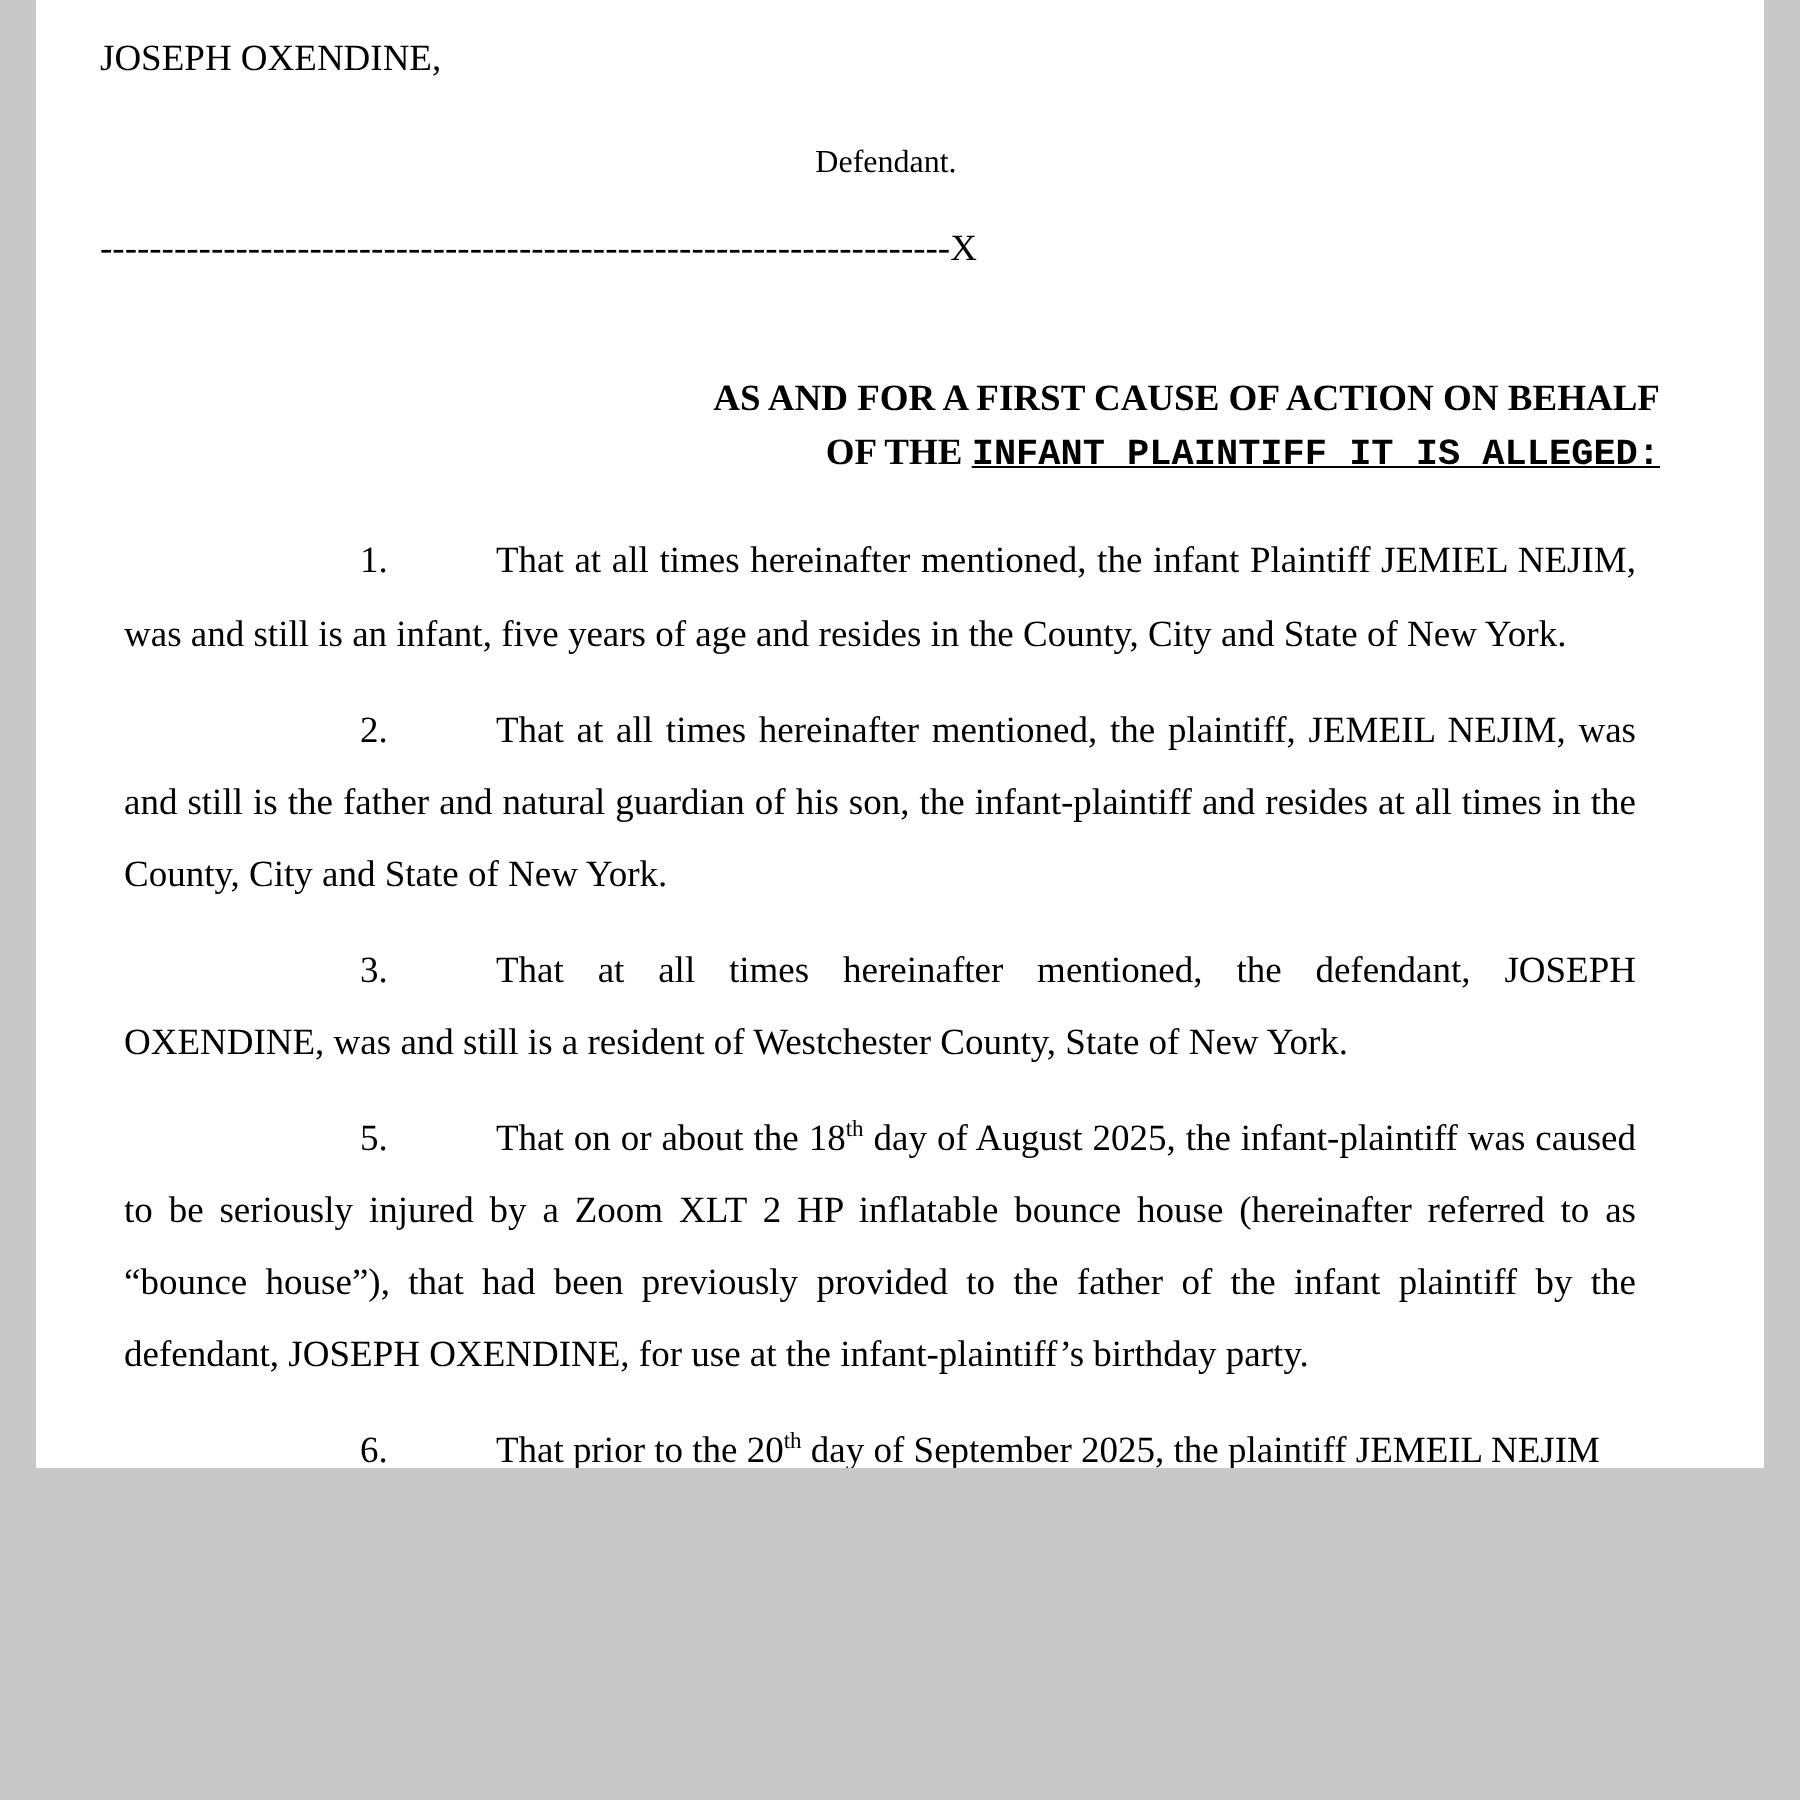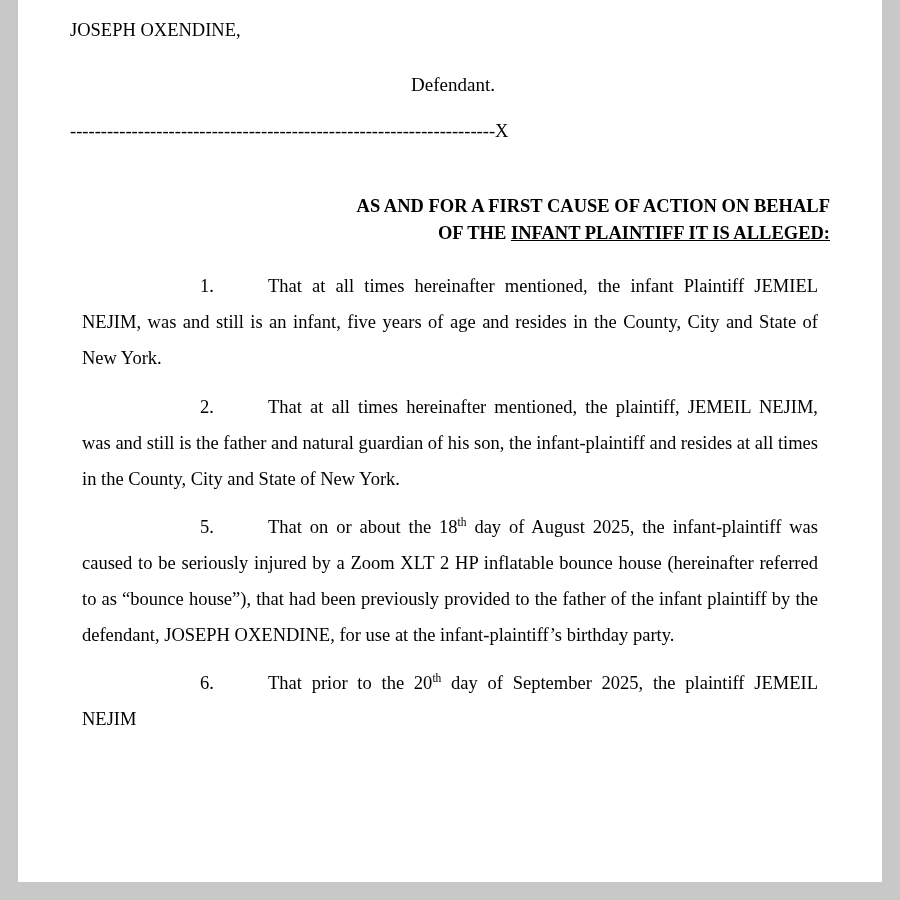--- a/index.html
+++ b/index.html
@@ -11,24 +11,24 @@
     width: 900px;
     height: 900px;
     overflow: hidden;
     font-family: "Liberation Serif", "DejaVu Serif", serif;
   }
   .page {
     position: absolute;
     left: 18px;
     top: 0;
     width: 864px;
-    height: 882px;
+    height: 734px;
     background: #ffffff;
     box-sizing: border-box;
-    padding: 8px 52px 0 52px;
+    padding: 8px 52px 0 32px;
     overflow: hidden;
   }
   .page-bottom-gap {
     position: absolute;
     left: 0;
     top: 882px;
     width: 900px;
     height: 18px;
     background: #c8c8c8;
   }
@@ -40,21 +40,21 @@
     -webkit-hyphens: none;
     hyphens: none;
   }
   .party-name {
     font-size: 18.5px;
     line-height: 1.6;
     margin: 8px 0 0 0;
   }
   .defendant-line {
     text-align: center;
-    font-size: 19px;
+    font-size: 16px;
     margin: 20px 0 0 0;
     padding-left: 6px;
   }
   .caption-rule {
     font-size: 18.5px;
     letter-spacing: 0px;
     margin: 10px 0 0 0;
     white-space: nowrap;
     overflow: hidden;
   }
@@ -69,20 +69,21 @@
   .heading {
     text-align: right;
     font-weight: bold;
     font-size: 18.5px;
     line-height: 1.45;
     margin: 44px 0 0 0;
     text-indent: 0;
   }
   .heading .u {
     text-decoration: underline;
+    font-family: Liberation Mono, monospace;
   }
   .numbered {
     margin: 12px;
     text-align: justify;
     text-indent: 0;
     padding-left: 0;
   }
   .numbered .numwrap {
     display: inline-block;
     width: 186px;
@@ -115,20 +116,21 @@
       <div>AS AND FOR A FIRST CAUSE OF ACTION ON BEHALF</div>
       <div><span>OF THE </span><span class="u">INFANT PLAINTIFF IT IS ALLEGED:</span></div>
     </div>
 
     <div class="spacer-sm"></div>
 
     <p class="numbered"><span class="numwrap"><span class="n">1.</span></span><span>That at all times hereinafter mentioned, the infant Plaintiff JEMIEL NEJIM, was and still is an infant, five years of age and resides in the County, City and State of New York.</span></p>
 
     <p class="numbered"><span class="numwrap"><span class="n">2.</span></span><span>That at all times hereinafter mentioned, the plaintiff, JEMEIL NEJIM, was and still is the father and natural guardian of his son, the infant-plaintiff and resides at all times in the County, City and State of New York.</span></p>
 
+    <p class="numbered"><span class="numwrap"><span class="n">3.</span></span><span>That at all times hereinafter mentioned, the defendant, JOSEPH OXENDINE, was and still is a resident of Westchester County, State of New York.</span></p>
 
 
     <p class="numbered"><span class="numwrap"><span class="n">5.</span></span><span>That on or about the 18</span><sup>th</sup><span> day of August 2025, the infant-plaintiff was caused to be seriously injured by a Zoom XLT 2 HP inflatable bounce house (hereinafter referred to as “bounce house”), that had been previously provided to the father of the infant plaintiff by the defendant, JOSEPH OXENDINE, for use at the infant-plaintiff’s birthday party.</span></p>
 
     <p class="numbered"><span class="numwrap"><span class="n">6.</span></span><span>That prior to the 20</span><sup>th</sup><span> day of September 2025, the plaintiff JEMEIL NEJIM</span></p>
 
   </div>
 </div>
 
 <div class="page-bottom-gap"></div>

